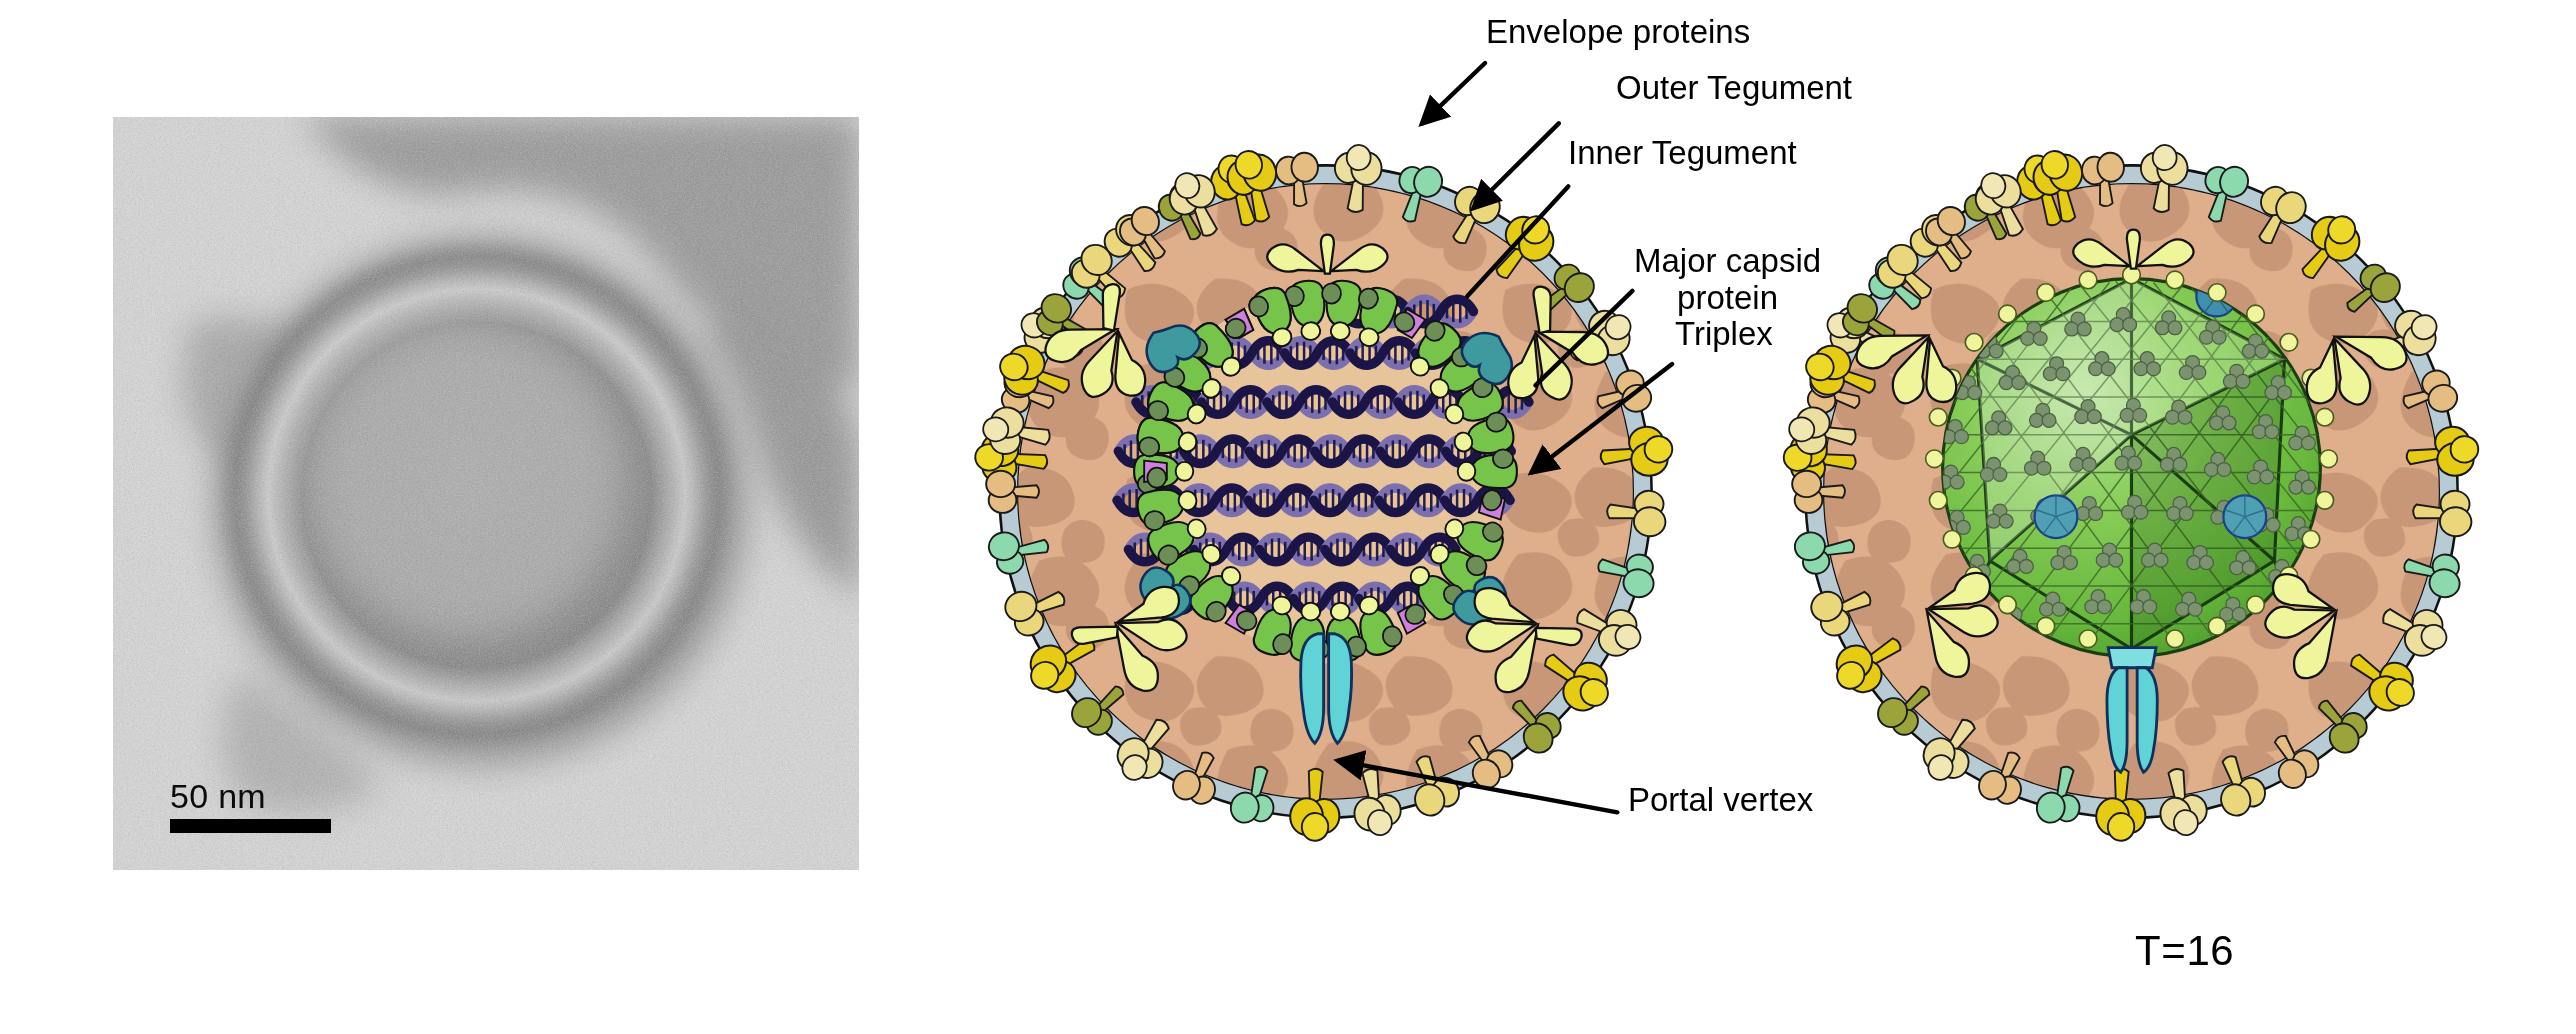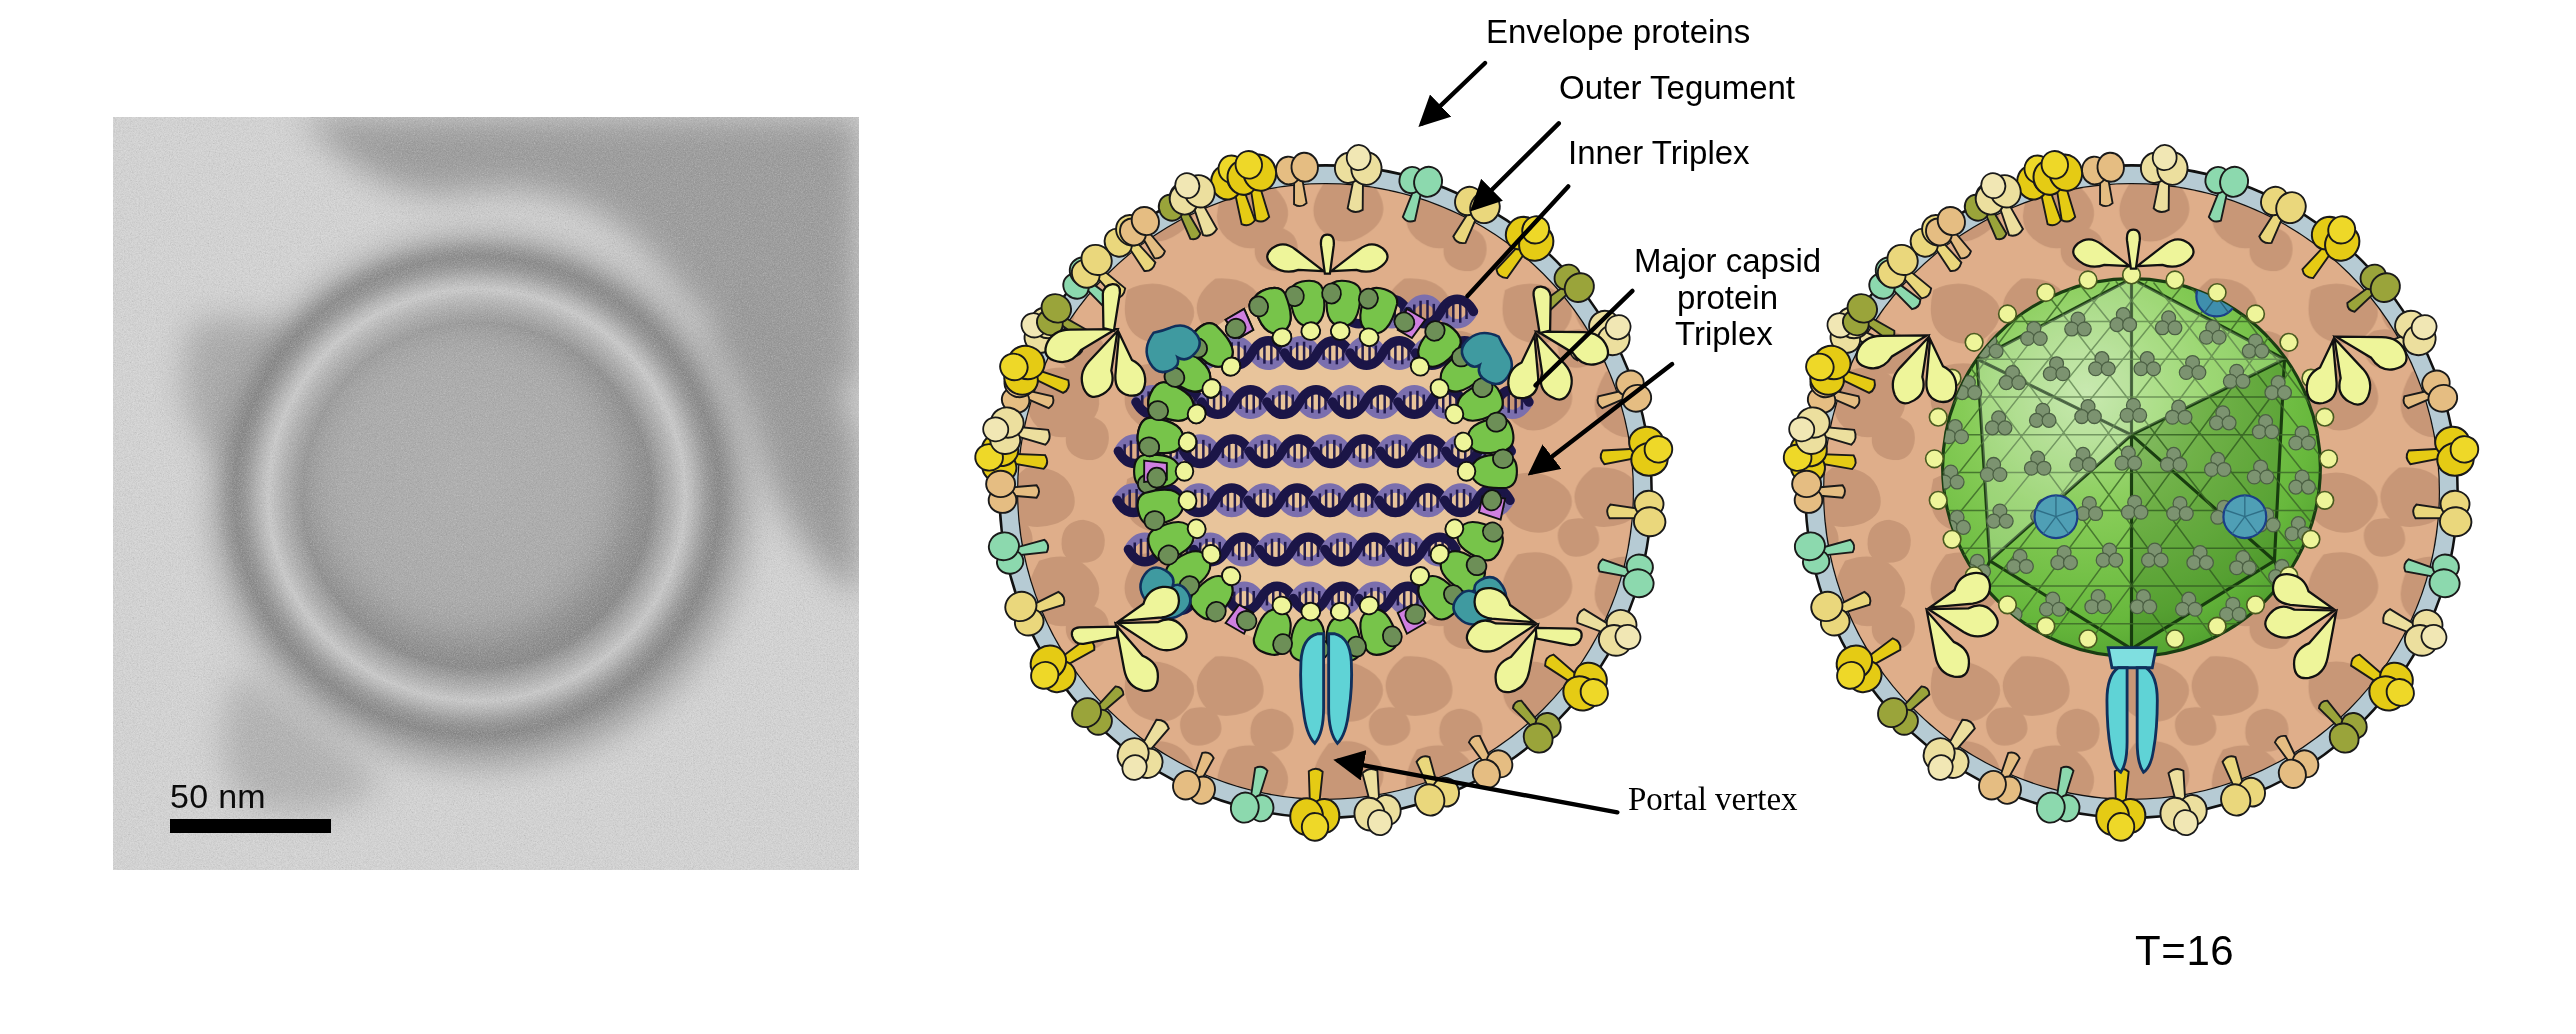--- a/index.html
+++ b/index.html
@@ -32,25 +32,25 @@
   #mid-panel{left:932px;top:82px;width:787px;height:819px;}
   #right-panel{left:1738px;top:82px;width:787px;height:819px;}
   .diagram svg{display:block;width:100%;height:100%;overflow:visible;}
 
   
   .ann{
     position:absolute;color:#000;font-size:33px;line-height:1.13;
     white-space:pre-line;font-weight:400;
   }
   #lbl-envelope  {left:1486px;top:12.6px;}
-  #lbl-outer-teg {left:1559px;top:69px;}
+  #lbl-outer-teg {left:1616px;top:69px;}
   #lbl-inner-teg {left:1568px;top:134px;}
   #lbl-major-cap {left:1634px;top:202px;text-align:center;margin-top:40px;}
   #lbl-triplex   {left:1675px;top:315px;}
-  #lbl-portal    {left:1628px;top:781px;font-family:Liberation Serif, serif;}
+  #lbl-portal    {left:1628px;top:781px;}
 
   #lbl-t16{
     position:absolute;left:2091px;top:927px;
     color:#000;font-size:42px;letter-spacing:0.6px;margin-left:44px;
   }
 
   
   #leaders{position:absolute;left:0;top:0;width:2576px;height:1034px;pointer-events:none;}
 </style>
 </head>
@@ -936,21 +936,21 @@
       <line x1="2475" y1="196" x2="2340" y2="330" marker-end="url(#ahead)"></line>
       <line x1="2490" y1="296" x2="2330" y2="470"></line>
       <line x1="2592" y1="462" x2="2438" y2="612"></line>
       <line x1="2655" y1="578" x2="2432" y2="750" marker-end="url(#ahead)"></line>
       <line x1="2568" y1="1290" x2="2125" y2="1208" marker-end="url(#ahead)"></line>
     </g>
   </svg>
 
   <div class="ann" id="lbl-envelope">Envelope proteins</div>
   <div class="ann" id="lbl-outer-teg">Outer Tegument</div>
-  <div class="ann" id="lbl-inner-teg">Inner Triplex</div>
+  <div class="ann" id="lbl-inner-teg">Inner Tegument</div>
   <div class="ann" id="lbl-major-cap">Major capsid
 protein</div>
   <div class="ann" id="lbl-triplex">Triplex</div>
   <div class="ann" id="lbl-portal">Portal vertex</div>
 
   <div id="lbl-t16">T=16</div>
 
 </div>
 
 

